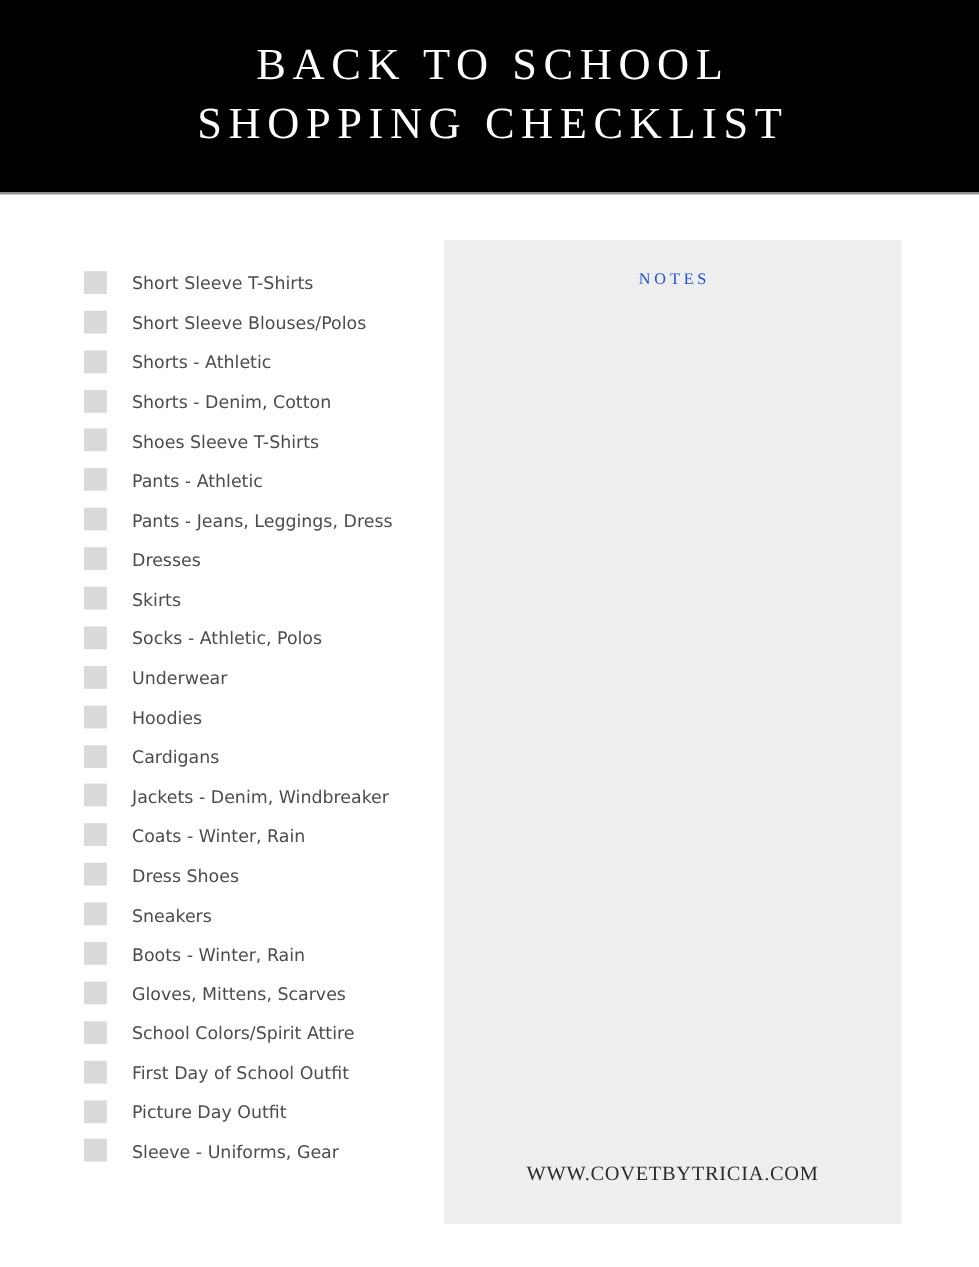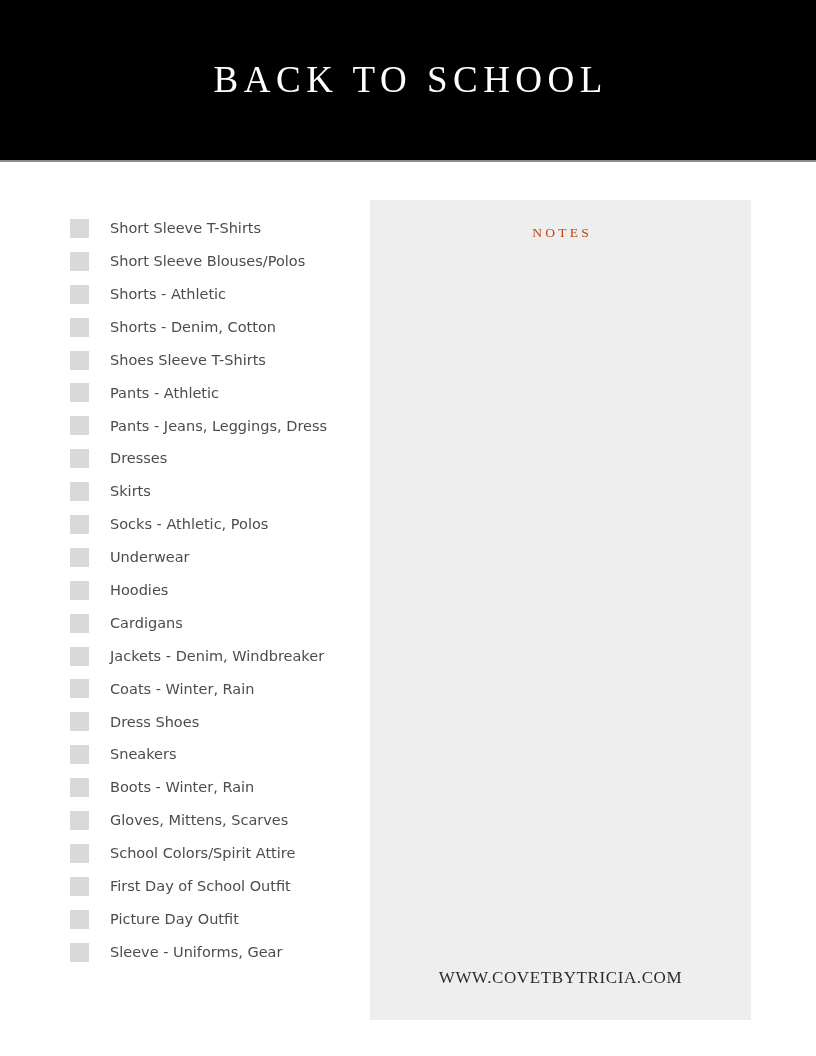--- a/index.html
+++ b/index.html
@@ -57,21 +57,21 @@
 
   
   .checklist {
     position: absolute;
     left: 70px;
     top: 212px;
     width: 290px;
   }
   .check-row {
     display: flex;
-    align-items: center;
+    align-items: flex-end;
     height: 32.9px;
   }
   .checkbox {
     width: 19px;
     height: 19px;
     background: #d8d9da;
     flex: 0 0 auto;
     margin-right: 21px;
     border-radius: 0;
   }
@@ -95,21 +95,21 @@
   .notes-heading {
     position: absolute;
     left: 0;
     top: 25px;
     width: 381px;
     text-align: center;
     font-family: "Liberation Serif", "DejaVu Serif", serif;
     font-size: 13.5px;
     letter-spacing: 3.2px;
     text-indent: 3.2px;
-    color: #c2410c;
+    color: #1d4ed8;
   }
   .notes-footer {
     position: absolute;
     left: 0;
     bottom: 32px;
     width: 381px;
     text-align: center;
     font-family: "Liberation Serif", "DejaVu Serif", serif;
     font-size: 17px;
     letter-spacing: 0.6px;
@@ -117,20 +117,21 @@
     margin-top: 42px;
   }
 </style>
 </head>
 <body>
 
 <div class="header-band"></div>
 <div class="header-rule"></div>
 <div class="title-block">
   <div class="title-line">BACK TO SCHOOL</div>
+  <div class="title-line">SHOPPING CHECKLIST</div>
 </div>
 
 <div class="checklist">
     <div class="check-row">
       <div class="checkbox"></div>
       <span class="check-label">Short Sleeve T-Shirts</span>
     </div>
     <div class="check-row">
       <div class="checkbox"></div>
       <span class="check-label">Short Sleeve Blouses/Polos</span>

